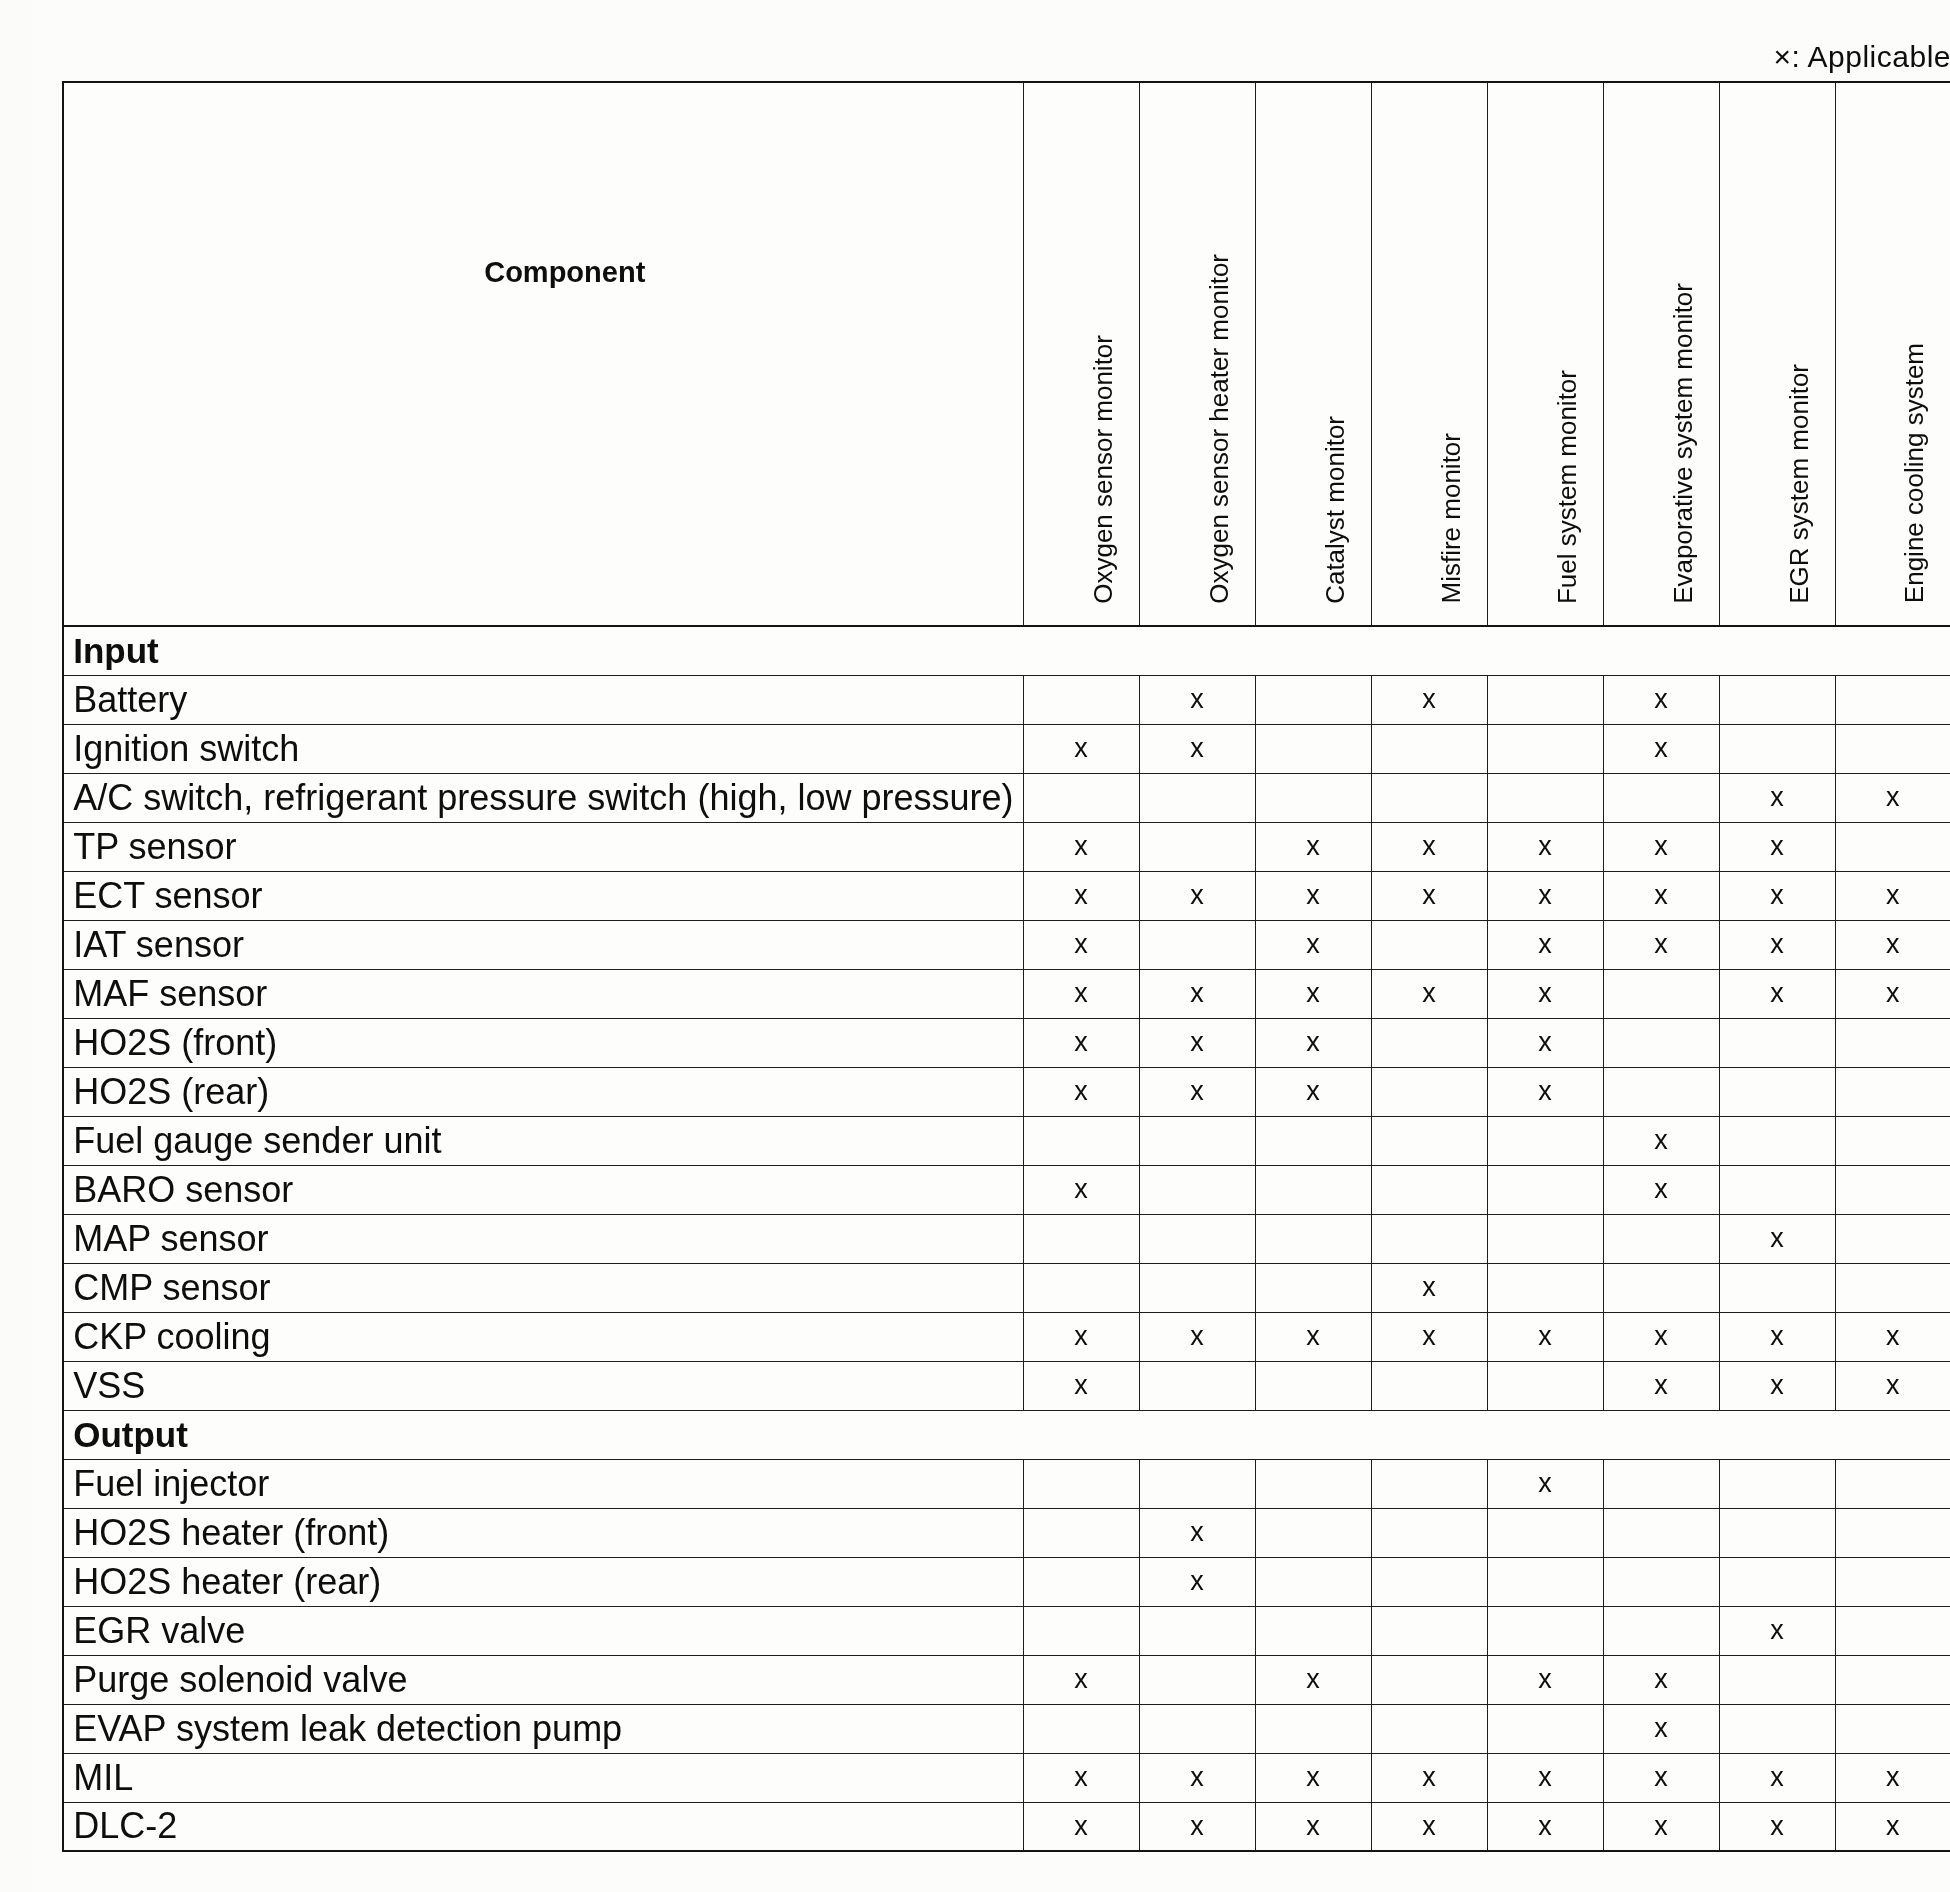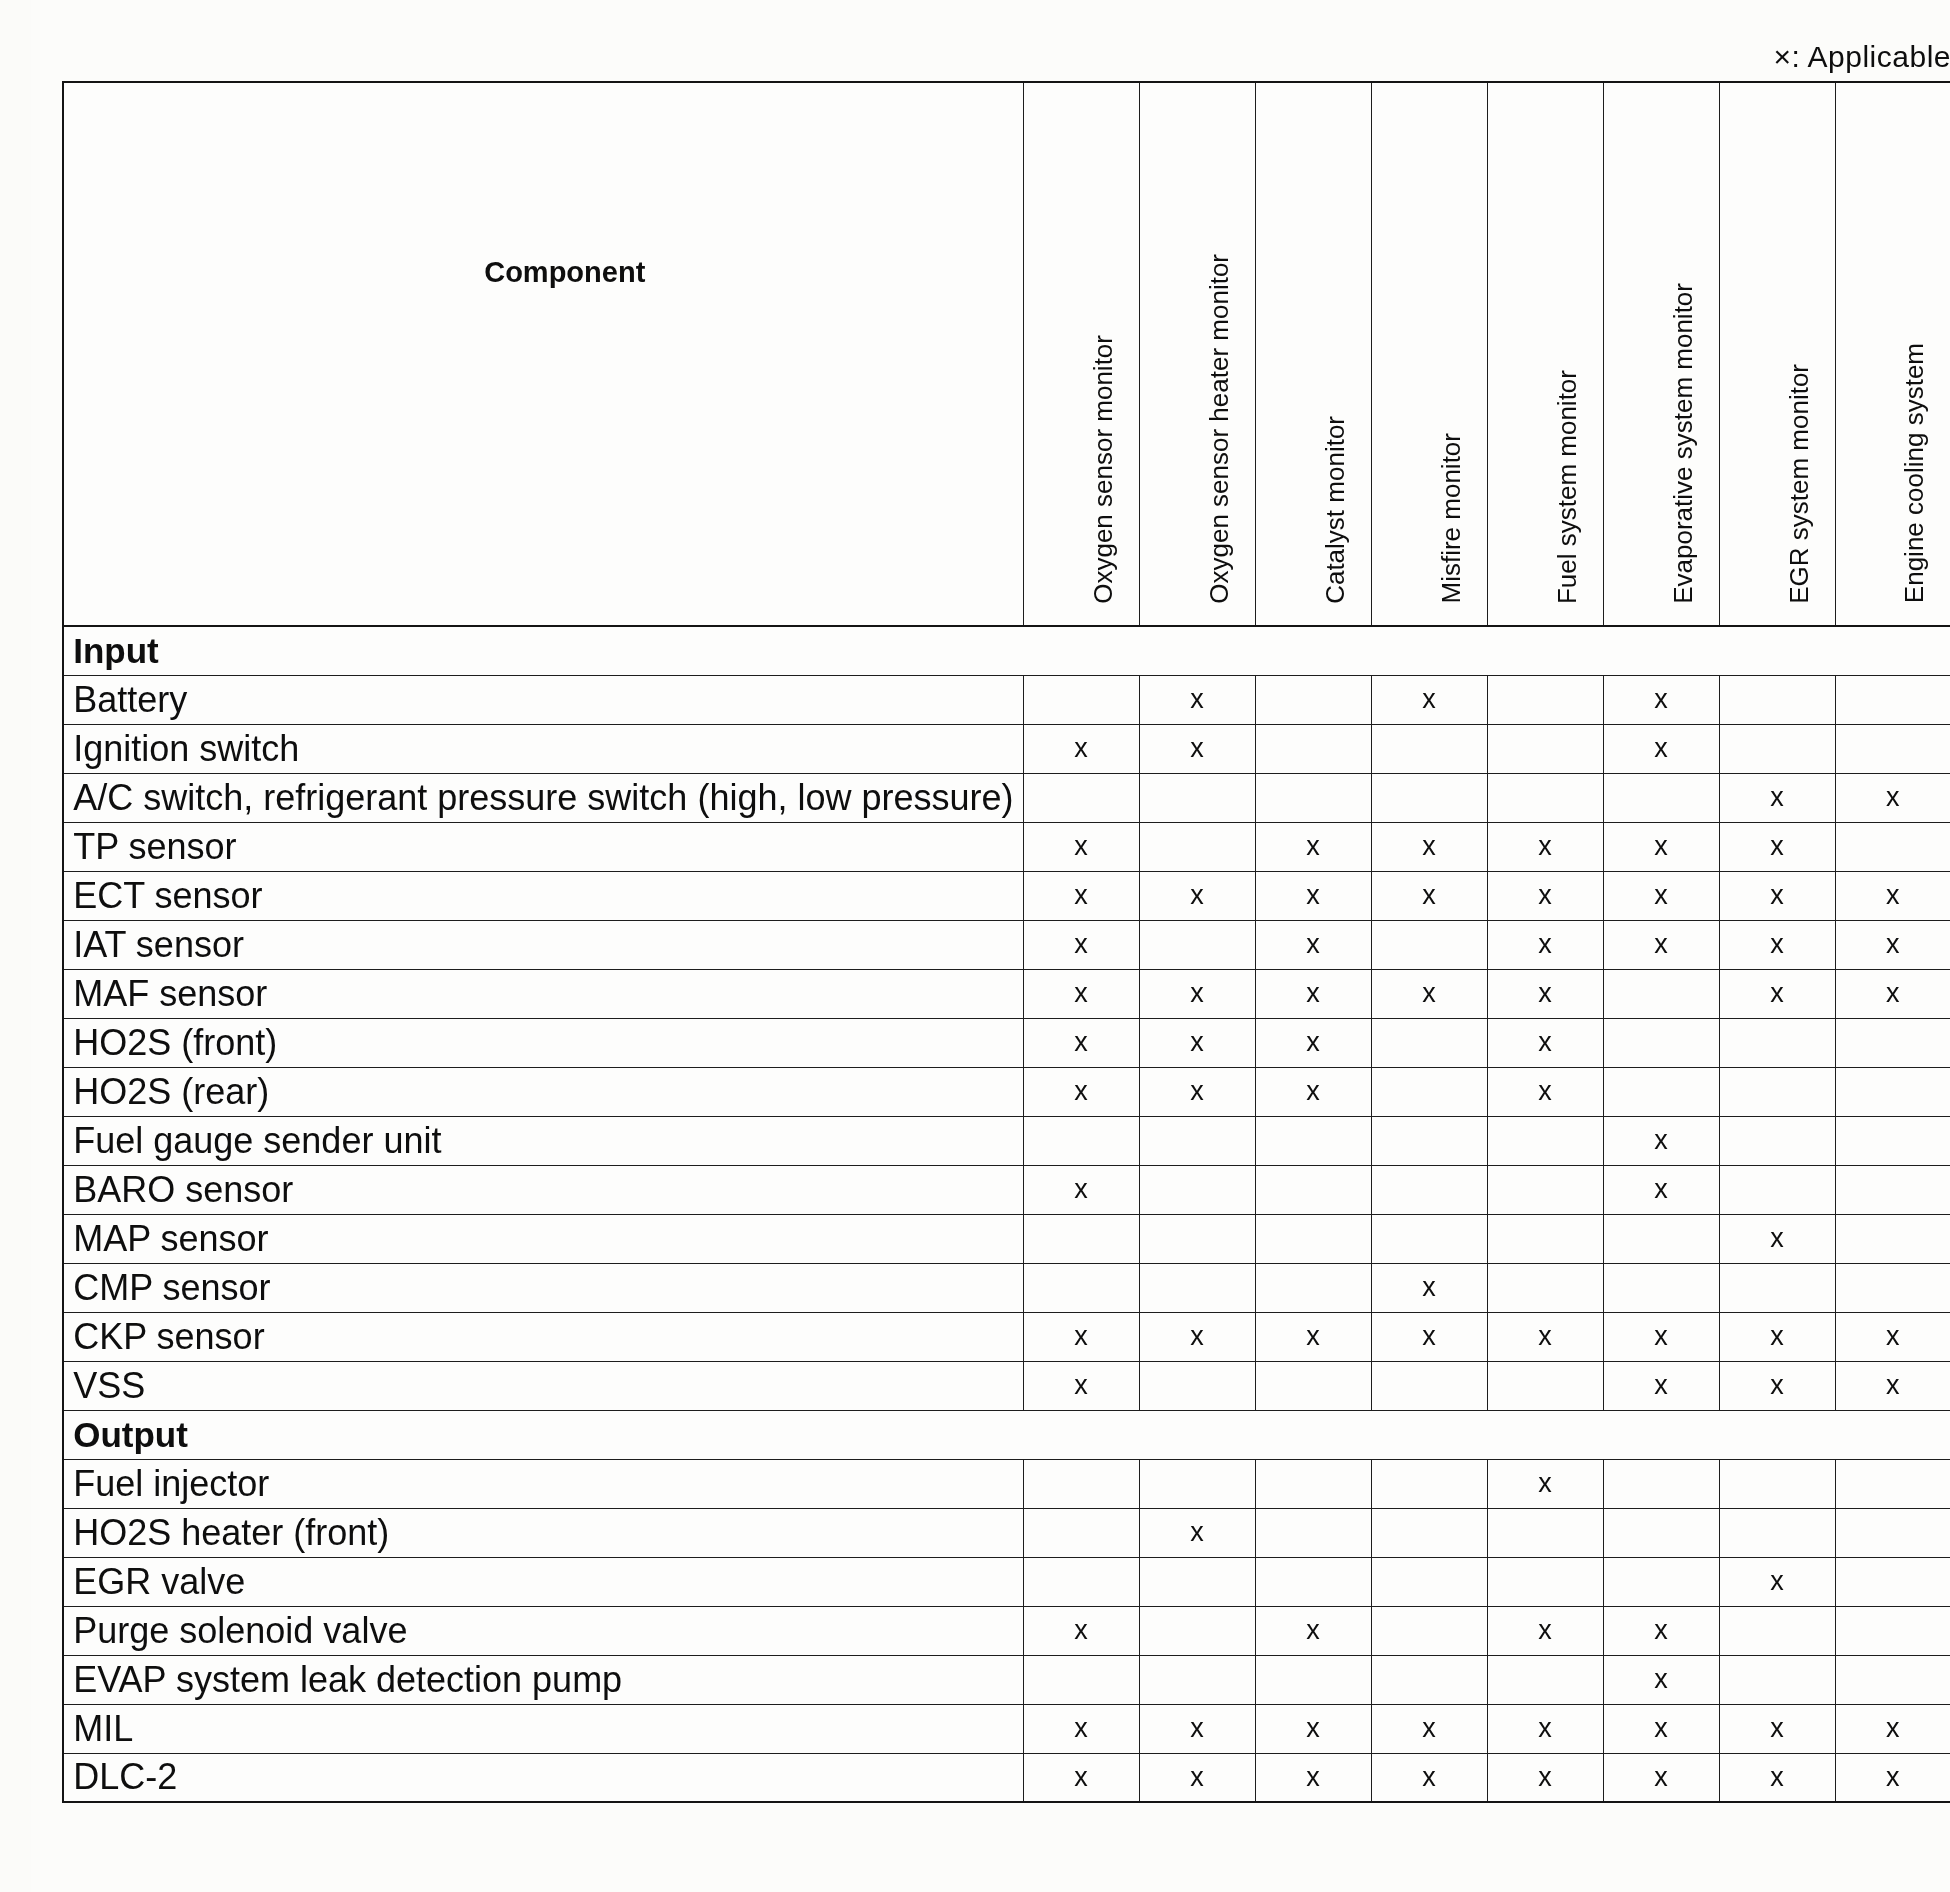--- a/index.html
+++ b/index.html
@@ -261,21 +261,21 @@
           <td class="mark-cell"></td>
           <td class="mark-cell"></td>
           <td class="mark-cell"></td>
           <td class="mark-cell">x</td>
           <td class="mark-cell"></td>
           <td class="mark-cell"></td>
           <td class="mark-cell"></td>
           <td class="mark-cell"></td>
         </tr>
         <tr>
-          <td class="comp-cell">CKP sensor</td>
+          <td class="comp-cell">CKP cooling</td>
           <td class="mark-cell">x</td>
           <td class="mark-cell">x</td>
           <td class="mark-cell">x</td>
           <td class="mark-cell">x</td>
           <td class="mark-cell">x</td>
           <td class="mark-cell">x</td>
           <td class="mark-cell">x</td>
           <td class="mark-cell">x</td>
         </tr>
         <tr>
@@ -298,20 +298,31 @@
           <td class="mark-cell"></td>
           <td class="mark-cell"></td>
           <td class="mark-cell"></td>
           <td class="mark-cell">x</td>
           <td class="mark-cell"></td>
           <td class="mark-cell"></td>
           <td class="mark-cell"></td>
         </tr>
         <tr>
           <td class="comp-cell">HO2S heater (front)</td>
+          <td class="mark-cell"></td>
+          <td class="mark-cell">x</td>
+          <td class="mark-cell"></td>
+          <td class="mark-cell"></td>
+          <td class="mark-cell"></td>
+          <td class="mark-cell"></td>
+          <td class="mark-cell"></td>
+          <td class="mark-cell"></td>
+        </tr>
+        <tr>
+          <td class="comp-cell">HO2S heater (rear)</td>
           <td class="mark-cell"></td>
           <td class="mark-cell">x</td>
           <td class="mark-cell"></td>
           <td class="mark-cell"></td>
           <td class="mark-cell"></td>
           <td class="mark-cell"></td>
           <td class="mark-cell"></td>
           <td class="mark-cell"></td>
         </tr>
         <tr>

